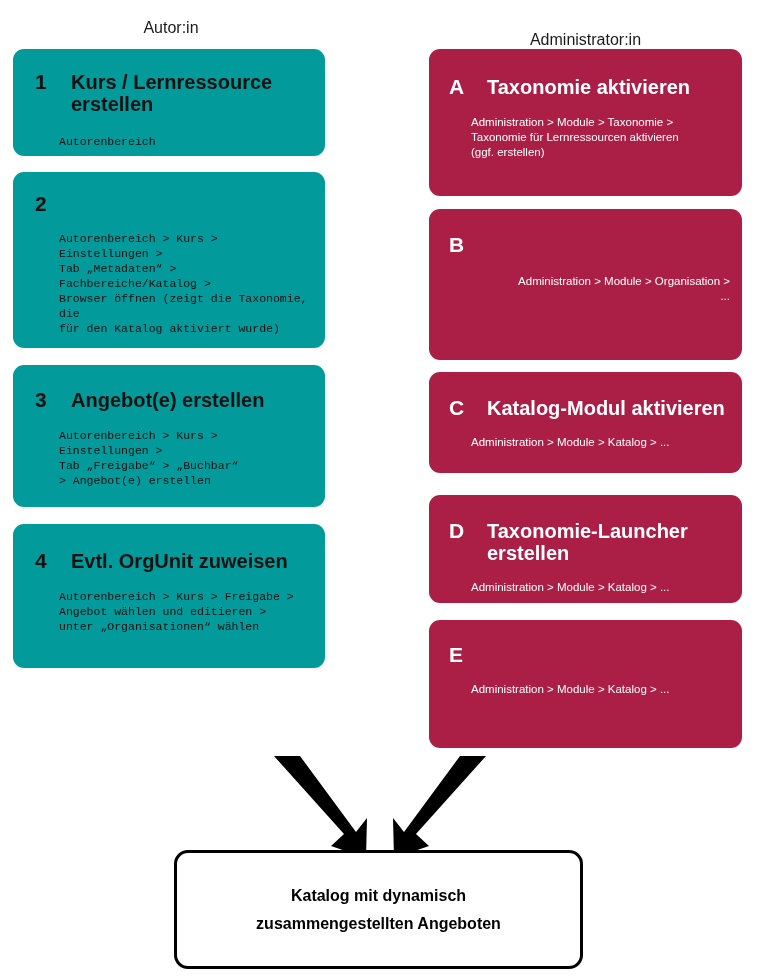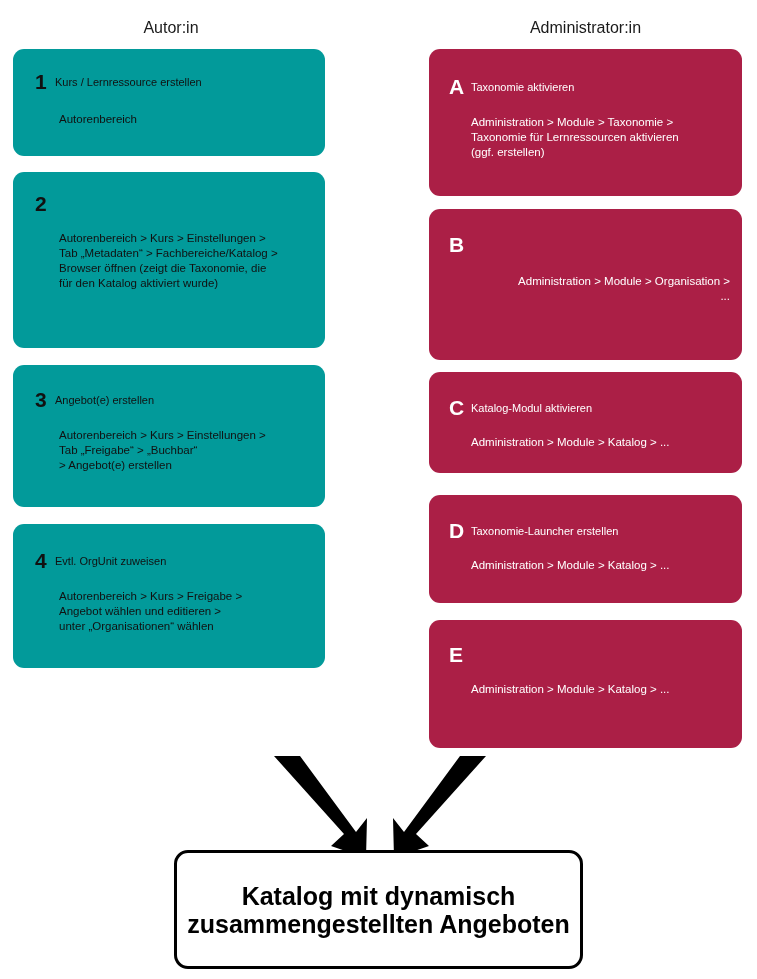--- a/index.html
+++ b/index.html
@@ -19,21 +19,21 @@
   
   .col-heading {
     position: absolute;
     font-size: 16px;
     color: #1a1a1a;
     text-align: center;
     line-height: 1;
     white-space: nowrap;
   }
   #heading-author  { left: 15px;  width: 312px; top: 20px; }
-  #heading-admin   { left: 429px; width: 313px; top: 20px; }
+  #heading-admin   { left: 429px; width: 313px; top: 32px; }
 
   
   .card {
     position: absolute;
     border-radius: 11px;
     box-sizing: border-box;
     overflow: hidden;
   }
   .card.teal { background: #029a9a; }
   .card.red  { background: #ab1f46; }
@@ -44,24 +44,25 @@
     padding: 0;
   }
   .card-key {
     font-size: 21px;
     font-weight: bold;
     line-height: 22px;
     flex: 0 0 auto;
     text-align: left;
   }
   .card-title {
-    font-size: 11px;
-    font-weight: normal;
+    font-size: 20px;
+    font-weight: bold;
     line-height: 22px;
     flex: 1 1 auto;
+    margin-left: 16px;
   }
   .card-path {
     font-size: 11.5px;
     line-height: 15px;
     font-weight: normal;
     white-space: pre-line;
   }
 
   
   .card.teal .card-key,
@@ -74,21 +75,21 @@
 
   
   .card.teal { left: 13px; width: 312px; }
   #card-1 { top: 49px;  height: 107px; }
   #card-2 { top: 172px; height: 176px; }
   #card-3 { top: 365px; height: 142px; }
   #card-4 { top: 524px; height: 144px; }
 
   .card.teal .card-head  { padding: 0 14px 0 22px; }
   .card.teal .card-key   { width: 20px; }
-  .card.teal .card-path  { padding: 0 12px 0 46px; }
+  .card.teal .card-path  { padding: 0 12px 0 46px; font-family: Liberation Mono, monospace; }
 
   #card-1 .card-head { padding-top: 22px; }
   #card-1 .card-path { padding-top: 19px; }
   #card-2 .card-head { padding-top: 21px; }
   #card-2 .card-path { padding-top: 16px; }
   #card-3 .card-head { padding-top: 24px; }
   #card-3 .card-path { padding-top: 17px; }
   #card-4 .card-head { padding-top: 26px; }
   #card-4 .card-path { padding-top: 17px; }
 
@@ -133,21 +134,21 @@
     height: 119px;
     border: 3px solid #000000;
     border-radius: 14px;
     background: #ffffff;
     box-sizing: border-box;
     display: flex;
     align-items: center;
     justify-content: center;
   }
   #result-text {
-    font-size: 25px;
+    font-size: 16px;
     font-weight: bold;
     color: #000000;
     text-align: center;
     line-height: 28px;
     white-space: pre-line;
     padding: 0 10px;
   }
 </style>
 </head>
 <body>

